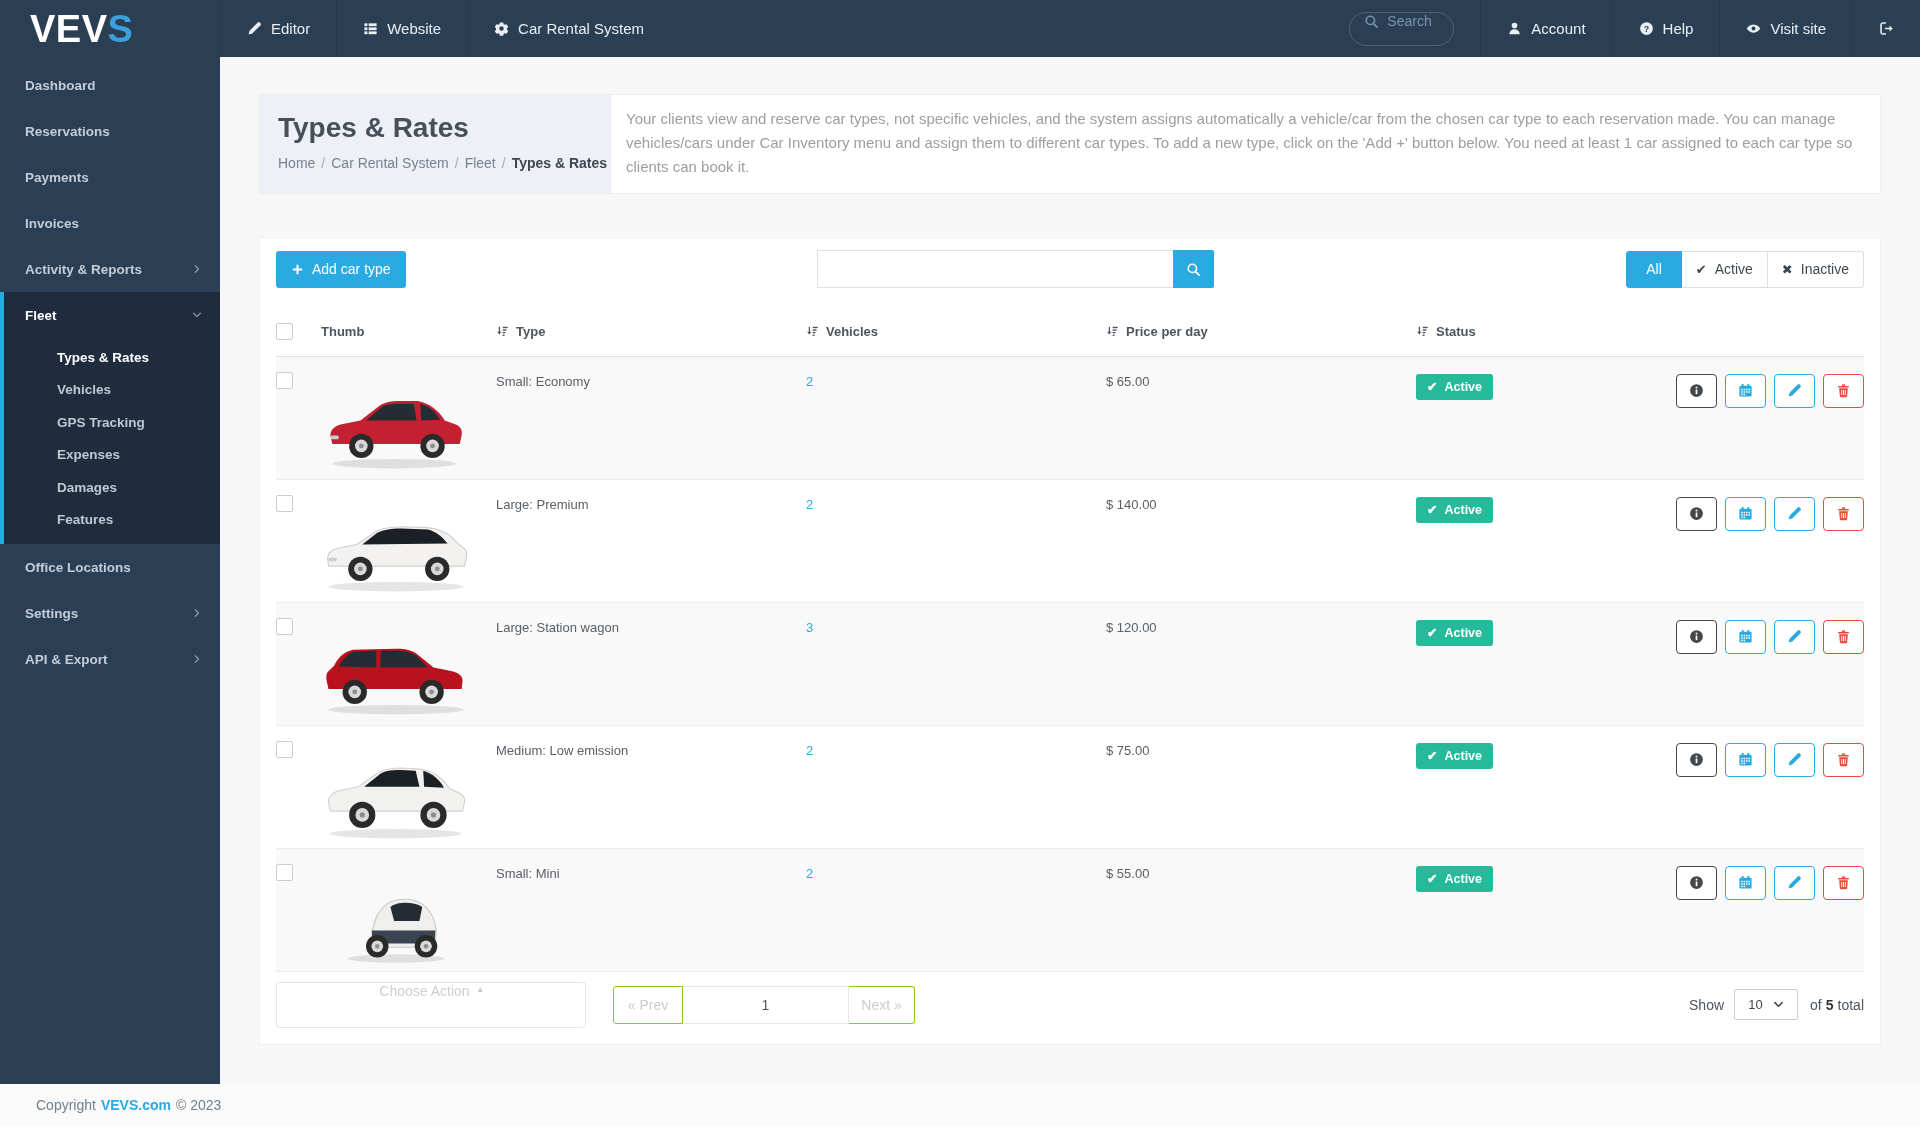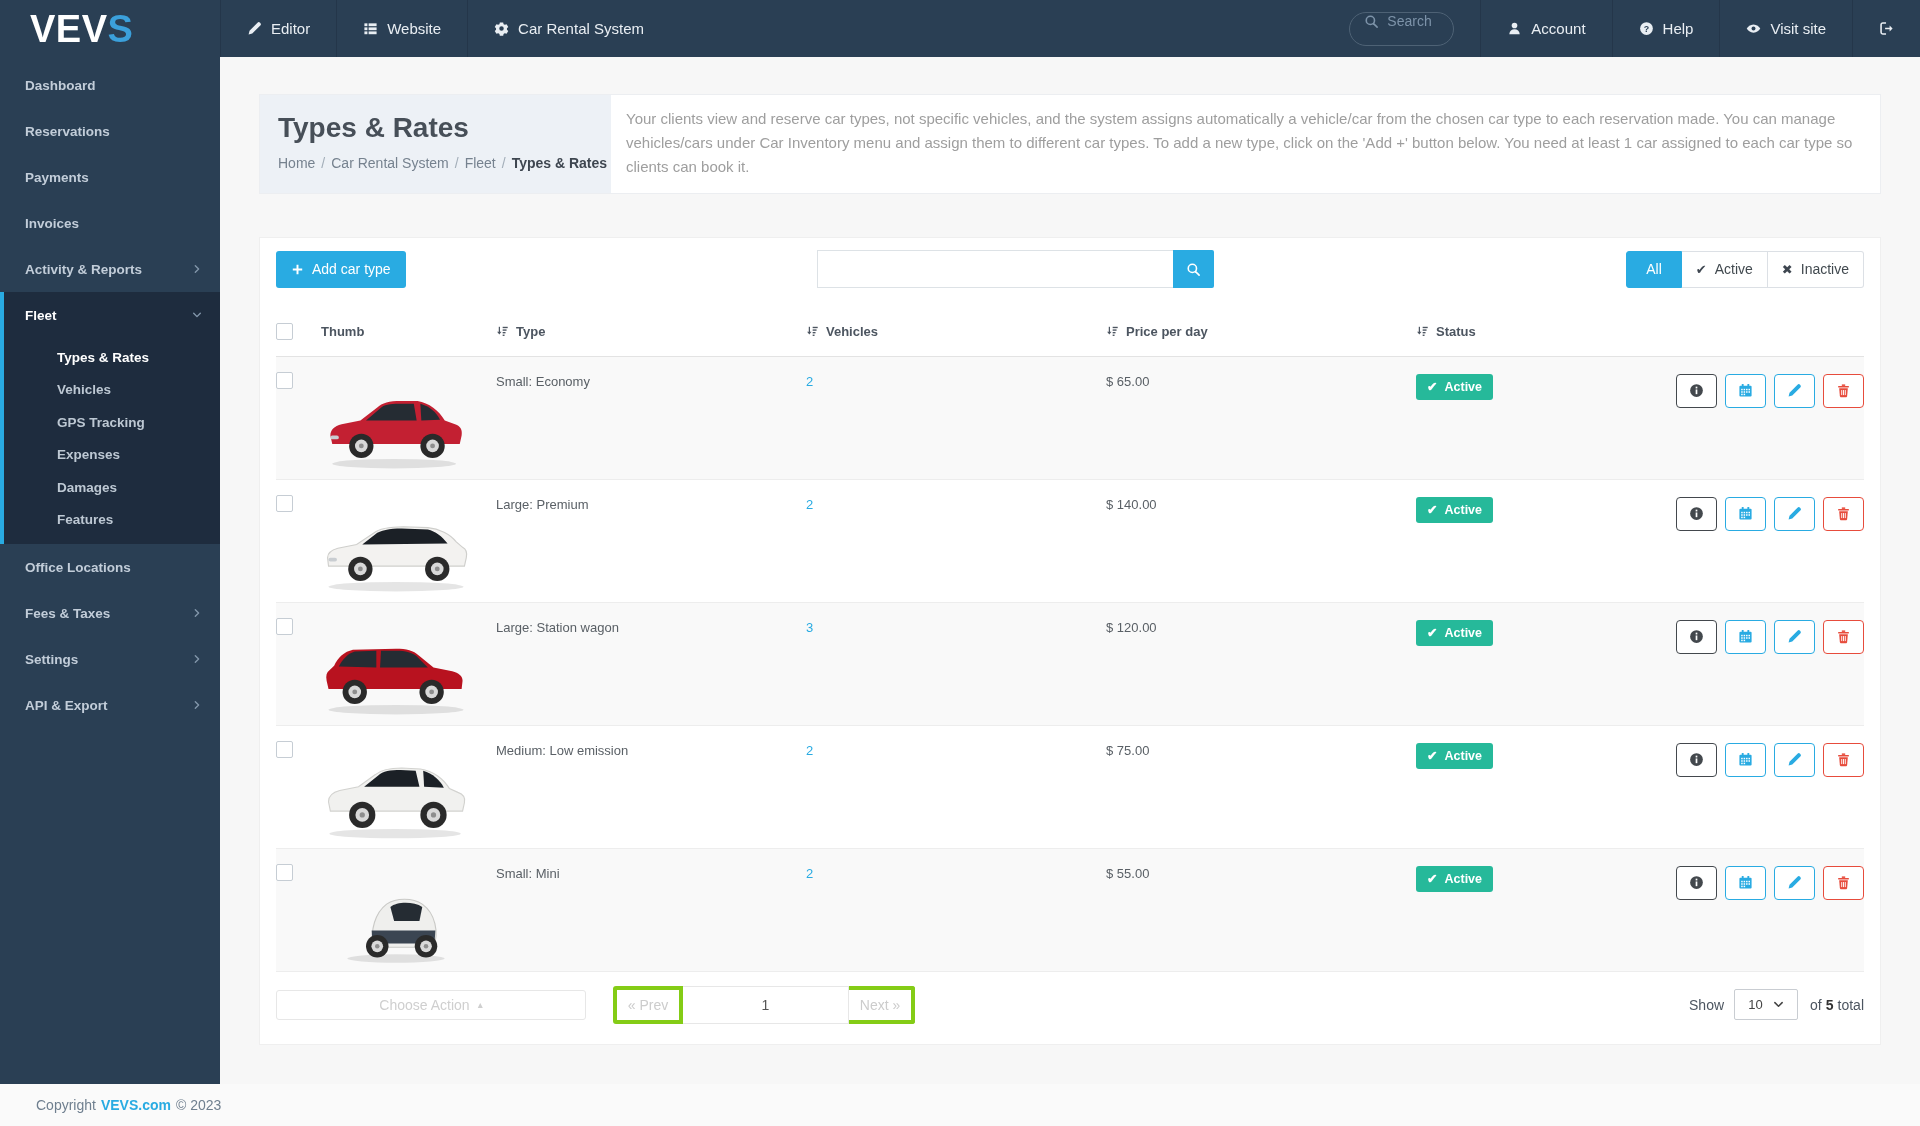--- a/index.html
+++ b/index.html
@@ -80,24 +80,24 @@
     color:#fff;font-size:12.5px;font-weight:600;border-radius:3px}
   .actions{display:flex;gap:8px;justify-content:flex-end}
   .action-btn{width:41px;height:34px;border-radius:4px;background:#fff;display:flex;align-items:center;
     justify-content:center;cursor:pointer;border:1px solid}
   .action-btn.dark{border-color:#43484D;color:#43484D}
   .action-btn.blue{border-color:#29ABE2;color:#29ABE2}
   .action-btn.red{border-color:#E74C3C;color:#E74C3C}
 
   
   .controls{display:flex;align-items:center;margin-top:14px;height:38px}
-  .choose-btn{width:310px;height:30px;background:#fff;border:1px solid #E7E7E7;border-radius:3px;
-    color:#CFCFCF;font-size:14px;display:flex;align-items:center;justify-content:center;gap:8px;cursor:default;font-family:inherit}
+  .choose-btn{width:310px;height:46px;background:#fff;border:1px solid #E7E7E7;border-radius:3px;
+    color:#CFCFCF;font-size:14px;display:flex;align-items:flex-start;justify-content:center;gap:8px;cursor:default;font-family:inherit}
   .pager{display:flex;height:38px;margin-left:27px}
-  .pg{display:flex;align-items:center;justify-content:center;border:4px solid #84cc16;color:#CCCCCC;
+  .pg{display:flex;align-items:center;justify-content:center;border:1px solid #84cc16;color:#CCCCCC;
     font-size:14px;background:#fff;cursor:pointer}
   .pg.prev{width:70px;border-radius:3px 0 0 3px}
   .pg.next{width:66px;border-left:none;border-radius:0 3px 3px 0}
   .page-input{width:166px;border:1px solid #E7E7E7;border-left:none;text-align:center;font-size:14px;
     color:#555;outline:none;font-family:inherit;background:#fff}
   .show-group{margin-left:auto;display:flex;align-items:center;font-size:14px;color:#4C5560}
   .show-select{width:64px;height:31px;border:1px solid #C9CDD2;border-radius:2px;margin:0 10px;
     display:flex;align-items:center;justify-content:center;gap:10px;font-size:13px;color:#444;cursor:pointer;background:#fff}
   .show-group b{color:#333;margin:0 4px}
   .of-label{margin-left:2px}
@@ -235,28 +235,20 @@
             <div class="sub-item">GPS Tracking</div>
             <div class="sub-item">Expenses</div>
             <div class="sub-item">Damages</div>
             <div class="sub-item">Features</div>
           </div>
         </div>
         <div class="side-item">
           <span>Office Locations</span>
         </div>
         <div class="side-item">
-          <span>Fees &amp; Taxes</span>
-          <span class="chev" style="display: flex; align-items: center; color: rgb(130, 150, 170);">
-            <svg width="10" height="10" viewBox="0 0 13 13" xmlns="http://www.w3.org/2000/svg">
-              <path d="M4.3 2.2l4.3 4.3-4.3 4.3" stroke="currentColor" stroke-width="1.8" fill="none" stroke-linecap="round" stroke-linejoin="round"></path>
-            </svg>
-          </span>
-        </div>
-        <div class="side-item">
           <span>Settings</span>
           <span class="chev" style="display: flex; align-items: center; color: rgb(130, 150, 170);">
             <svg width="10" height="10" viewBox="0 0 13 13" xmlns="http://www.w3.org/2000/svg">
               <path d="M4.3 2.2l4.3 4.3-4.3 4.3" stroke="currentColor" stroke-width="1.8" fill="none" stroke-linecap="round" stroke-linejoin="round"></path>
             </svg>
           </span>
         </div>
         <div class="side-item">
           <span>API &amp; Export</span>
           <span class="chev" style="display: flex; align-items: center; color: rgb(130, 150, 170);">

